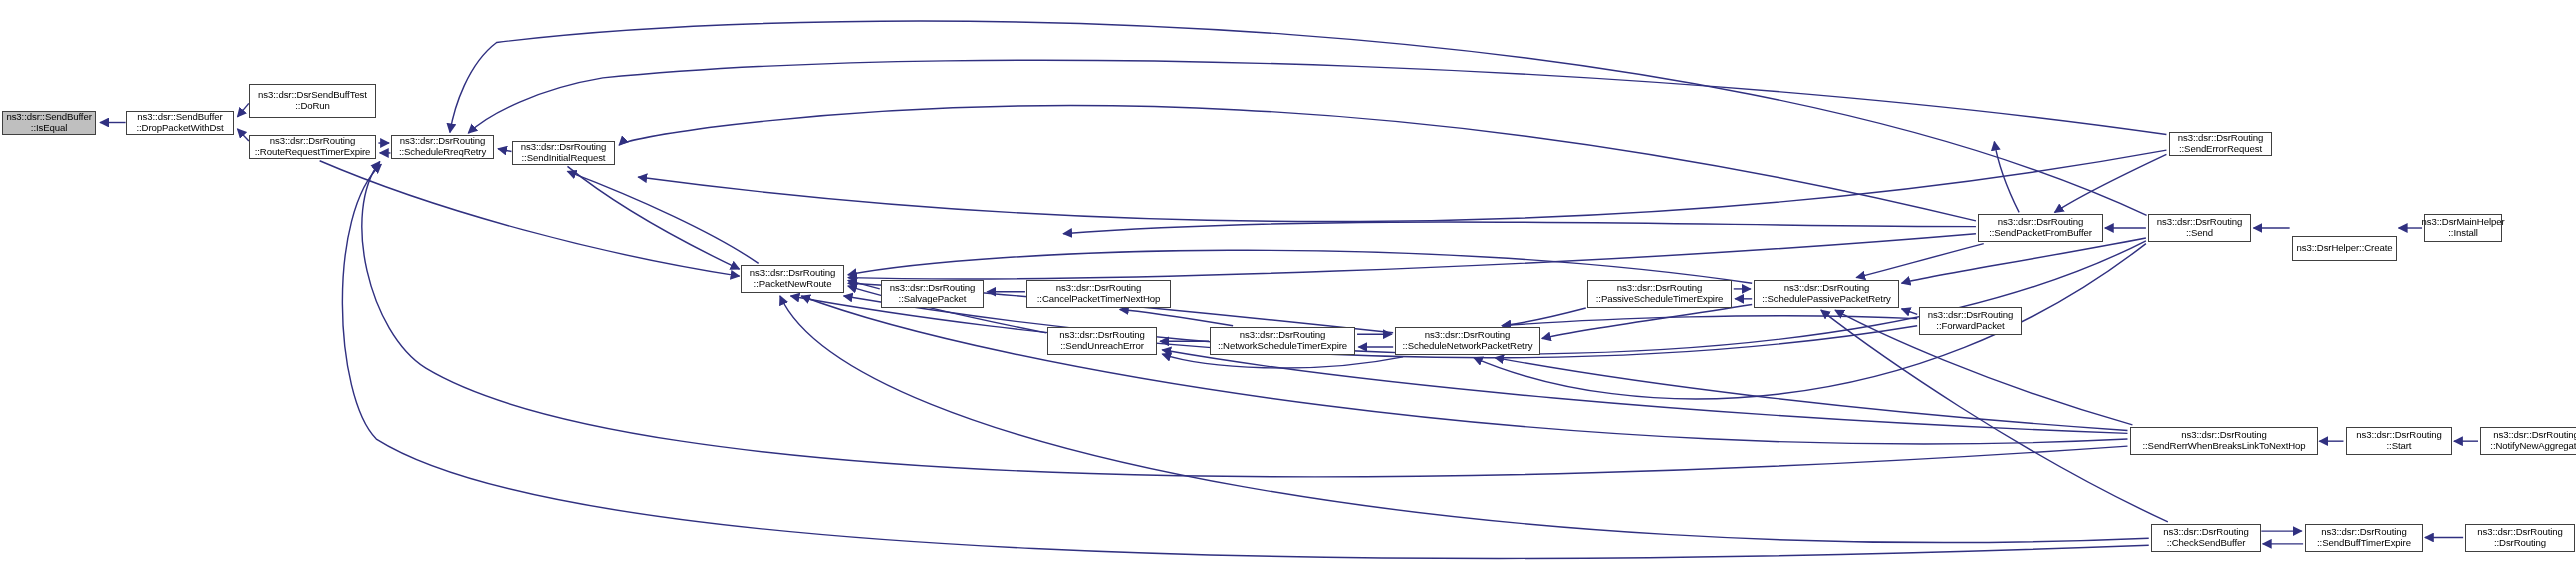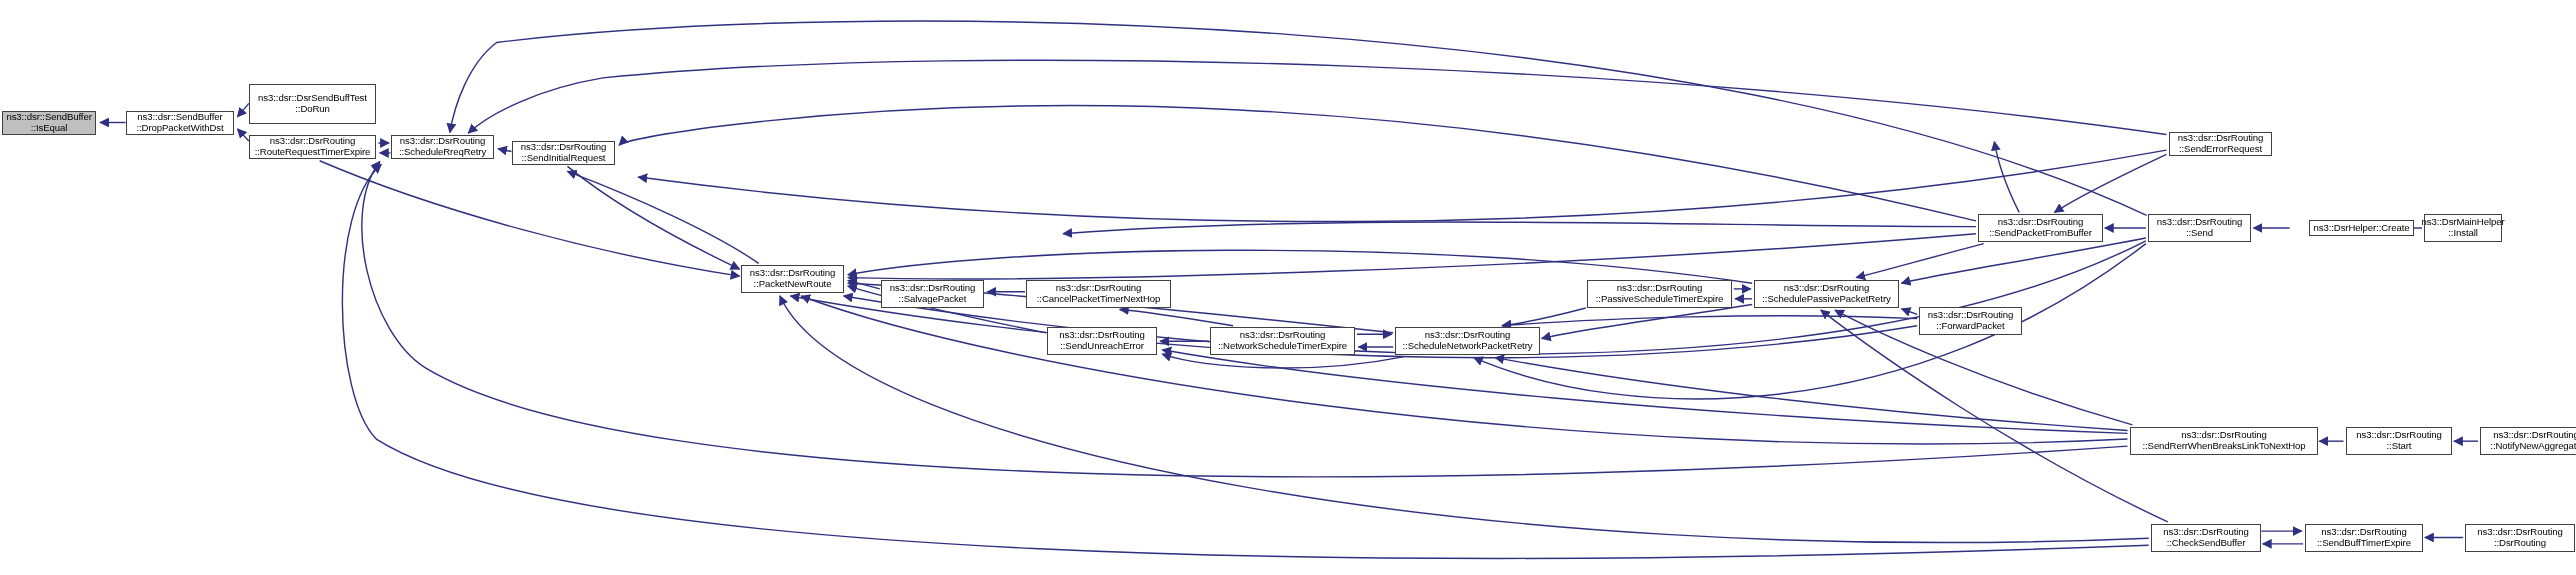--- a/index.html
+++ b/index.html
@@ -131,21 +131,21 @@
   <div class="node highlight" style="left:2.1px; top:111px; width:94px; height:24px;">
     <span class="label">ns3::dsr::SendBuffer
 ::IsEqual</span>
   </div>
 
   <div class="node" style="left:126px; top:111px; width:108px; height:24px;">
     <span class="label">ns3::dsr::SendBuffer
 ::DropPacketWithDst</span>
   </div>
 
-  <div class="node" style="left:249px; top:84px; width:127px; height:40px;">
+  <div class="node" style="left:249px; top:84px; width:127px; height:34px;">
     <span class="label">ns3::dsr::DsrSendBuffTest
 ::DoRun</span>
   </div>
 
   <div class="node" style="left:249px; top:135px; width:127px; height:24px;">
     <span class="label">ns3::dsr::DsrRouting
 ::RouteRequestTimerExpire</span>
   </div>
 
   <div class="node" style="left:391px; top:135px; width:103px; height:24px;">
@@ -211,21 +211,21 @@
   <div class="node" style="left:1978px; top:214px; width:125px; height:28px;">
     <span class="label">ns3::dsr::DsrRouting
 ::SendPacketFromBuffer</span>
   </div>
 
   <div class="node" style="left:2148px; top:214px; width:103px; height:28px;">
     <span class="label">ns3::dsr::DsrRouting
 ::Send</span>
   </div>
 
-  <div class="node" style="left:2292px; top:220px; width:105px; height:16px;margin-left:17px;">
+  <div class="node" style="left:2292px; top:236px; width:105px; height:25px;">
     <span class="label">ns3::DsrHelper::Create</span>
   </div>
 
   <div class="node" style="left:2424px; top:214px; width:78px; height:28px;">
     <span class="label">ns3::DsrMainHelper
 ::Install</span>
   </div>
 
   <div class="node" style="left:2130px; top:427px; width:188px; height:28px;">
     <span class="label">ns3::dsr::DsrRouting

